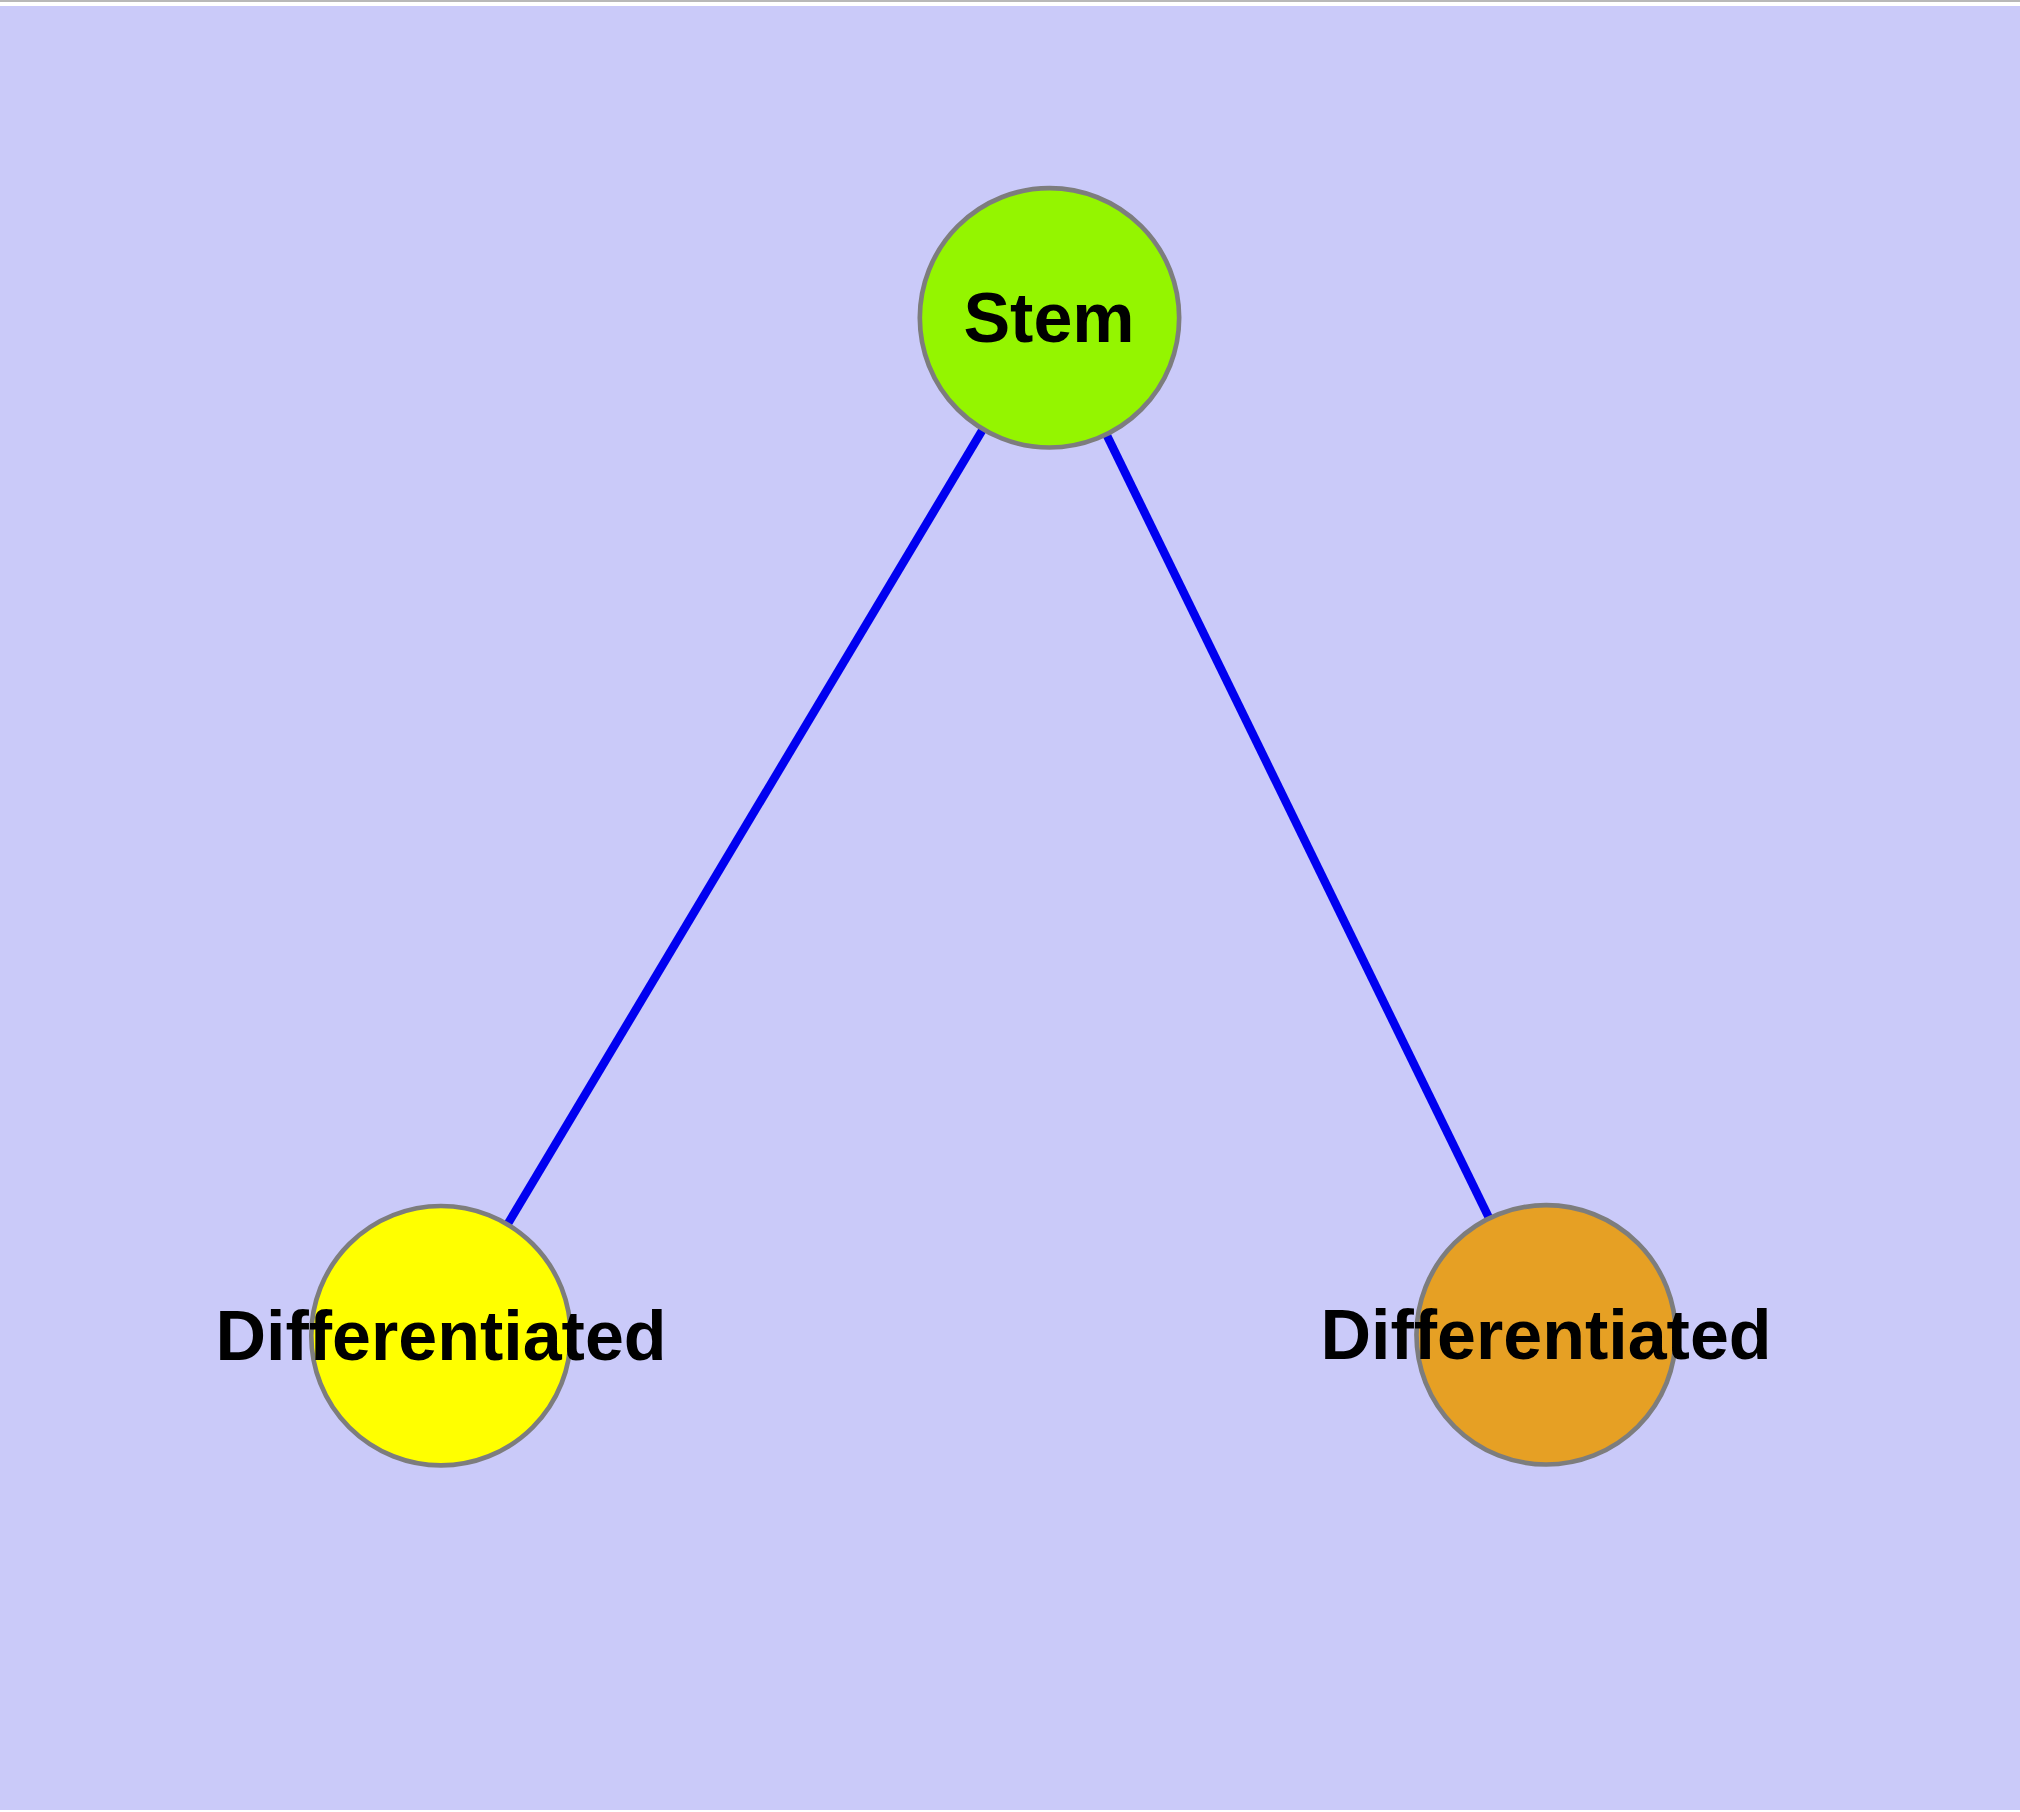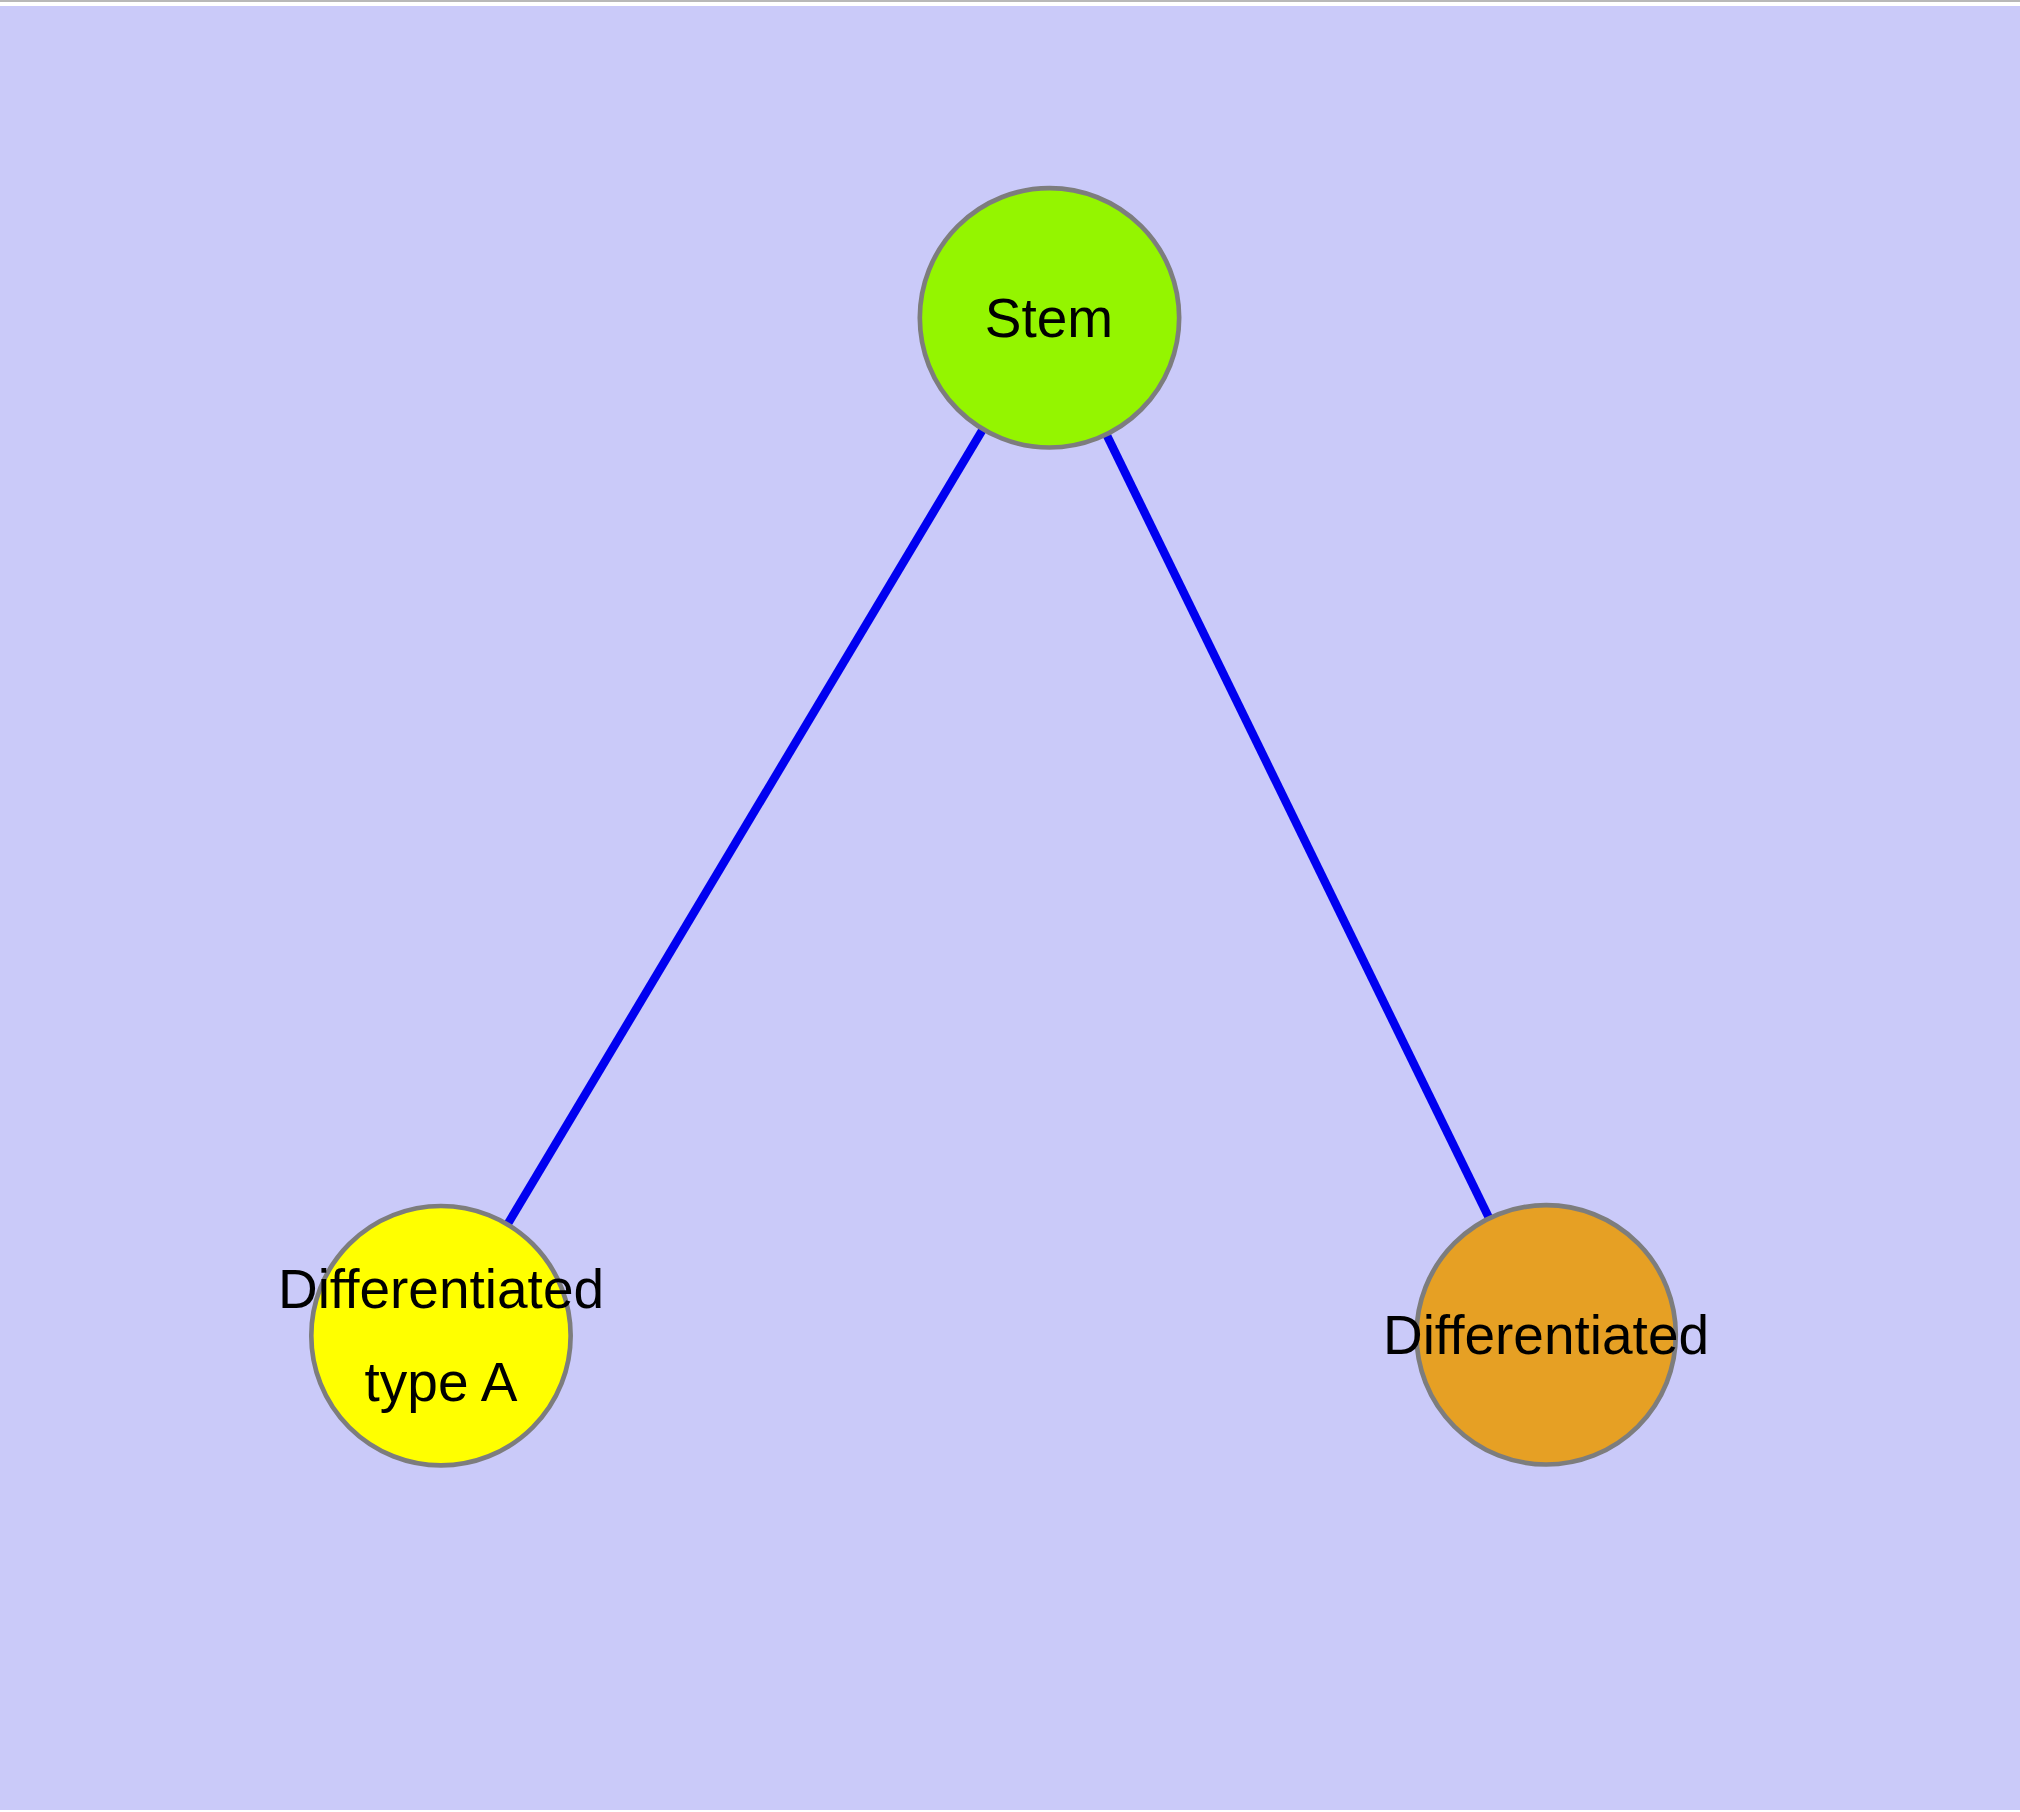--- a/index.html
+++ b/index.html
@@ -33,23 +33,22 @@
   }
   .labels-layer {
     position: absolute;
     left: 0; top: 0;
     width: 100%; height: 100%;
     pointer-events: none;
   }
   .node-label {
     position: absolute;
     transform: translate(-50%, -50%);
-    text-align: center;
-    font-weight: normal;
-    font-size: 55px;
+    font-weight: bold;
+    font-size: 70px;
     line-height: 93px;
     white-space: nowrap;
     color: #000000;
   }
 </style>
 </head>
 <body>
 
 <div class="page" style="background: rgb(255, 255, 255);">
   <div class="plot-bg" style="background: rgb(202, 202, 249);"></div>
@@ -64,20 +63,19 @@
         <circle cx="520" cy="1576" r="153" fill="#ffff00" stroke="#7d7d7d" stroke-width="5.5"></circle>
         <circle cx="1824" cy="1575" r="153" fill="#e6a024" stroke="#7d7d7d" stroke-width="5.5"></circle>
       </g>
   </svg>
   <div class="labels-layer" id="labels-layer">
       <div class="node-label" style="left: 1049px; top: 318px; color: rgb(0, 0, 0);">
         <div>Stem</div>
       </div>
       <div class="node-label" style="left: 441px; top: 1336px; color: rgb(0, 0, 0);">
         <div>Differentiated</div>
-        <div>type A</div>
       </div>
       <div class="node-label" style="left: 1546px; top: 1335px; color: rgb(0, 0, 0);">
         <div>Differentiated</div>
       </div>
     </div>
 </div>
 
 
 </body></html>

